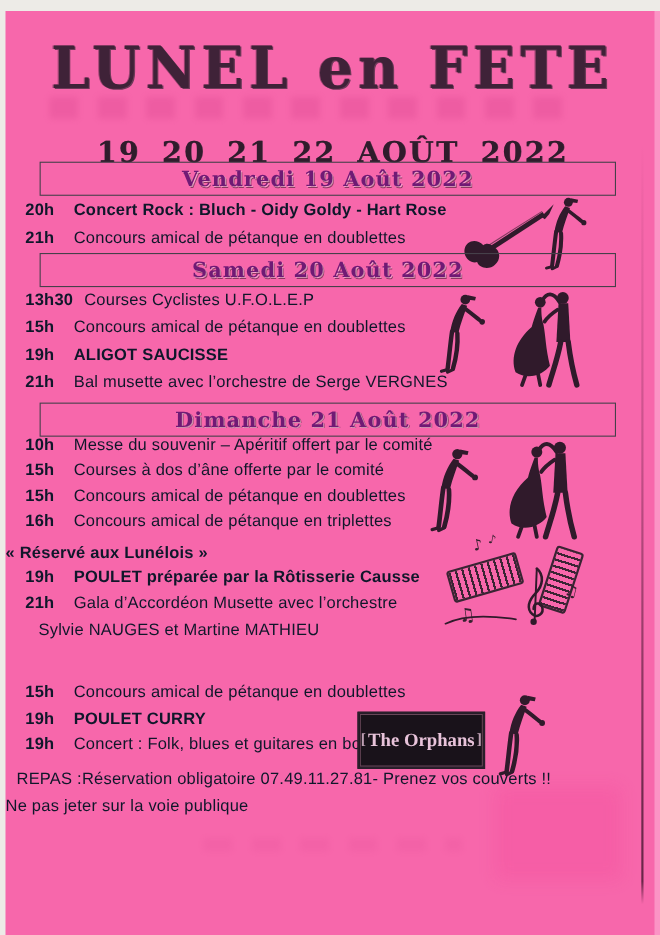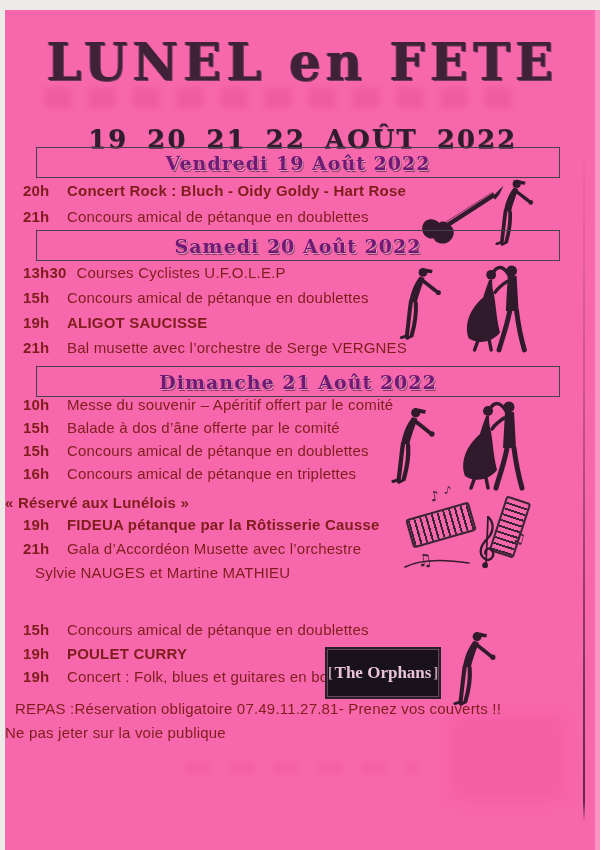--- a/index.html
+++ b/index.html
@@ -21,21 +21,21 @@
   .dates{position:absolute;left:0;top:114px;width:100%;text-align:center;
     font-family:"DejaVu Serif",serif;font-weight:bold;font-size:26px;letter-spacing:2px;word-spacing:8px;
     color:#301c2c;text-shadow:0.5px 0.5px 0 #6d3a58;}
 
   .sec-header{position:absolute;left:9px;width:522px;height:29px;border:1.5px solid #46404a;
     display:flex;align-items:center;justify-content:center;
     font-family:"DejaVu Serif",serif;font-weight:bold;font-size:19px;letter-spacing:1px;
     color:#701a75;text-shadow:1px 1px 0 rgba(255,214,235,.55), 1.5px 1.5px 0 rgba(70,25,50,.6);margin-left:22px;}
   .h1{top:137px;} .h2{top:220px;} .h3{top:356px;} .h4{top:583px;}
 
-  .row{position:absolute;left:18px;font-size:15px;color:#7f1d1d;letter-spacing:.2px;white-space:nowrap;}
+  .row{position:absolute;left:18px;font-size:15px;color:#0f172a;letter-spacing:.2px;white-space:nowrap;}
   .row .time{font-weight:bold;display:inline-block;min-width:34px;margin-right:10px;}
   .row.b .txt{font-weight:bold;}
   .row.center{left:0;width:541px;text-align:left;}
   .row.center.b{font-weight:bold;}
 
   .icon{position:absolute;}
   .ink{fill:#301a2b;}
   .ink-s{stroke:#301a2b;fill:none;}
   .accordion-part{position:absolute;border:2px solid #3a2433;border-radius:3px;
     background:repeating-linear-gradient(90deg,#3a2433 0 2px, rgba(58,36,51,0) 2px 6px);}
@@ -121,31 +121,31 @@
       <path class="ink-s" style="stroke-width:5;stroke-linecap:round" d="M63 50 C65 66 67 76 71 90"></path>
       <path class="ink" d="M35 18 C32 26 30 32 29 36 C15 48 9 64 14 78 C26 86 40 80 46 72 C42 56 42 44 40 34 C38 27 38 22 38 18 Z"></path>
       <path class="ink-s" style="stroke-width:3.5;stroke-linecap:round" d="M24 79 L20 90 M35 80 L37 90"></path>
     </svg>
 
     <div class="sec-header h3">Dimanche 21 Août 2022</div>
     <div class="row" style="top:386px">
       <span class="time">10h</span><span class="txt">Messe du souvenir – Apéritif offert par le comité</span>
     </div>
     <div class="row" style="top:409px">
-      <span class="time">15h</span><span class="txt">Balade à dos d’âne offerte par le comité</span>
+      <span class="time">15h</span><span class="txt">Courses à dos d’âne offerte par le comité</span>
     </div>
     <div class="row" style="top:432px">
       <span class="time">15h</span><span class="txt">Concours amical de pétanque en doublettes</span>
     </div>
     <div class="row" style="top:455px">
       <span class="time">16h</span><span class="txt">Concours amical de pétanque en triplettes</span>
     </div>
     <div class="row center b" style="top:484px">« Réservé aux Lunélois »</div>
     <div class="row b" style="top:506px">
-      <span class="time">19h</span><span class="txt">FIDEUA pétanque par la Rôtisserie Causse</span>
+      <span class="time">19h</span><span class="txt">POULET préparée par la Rôtisserie Causse</span>
     </div>
     <div class="row" style="top:530px">
       <span class="time">21h</span><span class="txt">Gala d’Accordéon Musette avec l’orchestre</span>
     </div>
     <div class="row center" style="top:554px;left:30px">Sylvie NAUGES et Martine MATHIEU</div>
 
     <svg class="icon" style="left:378px;top:396px" width="57" height="78" viewBox="0 0 60 92">
       <circle class="ink" cx="35" cy="8" r="5.5"></circle>
         <path class="ink" d="M38 3 L47 5 L46 9 L38 8 Z"></path>
       <path class="ink" d="M31 13 C24 22 20 32 18 44 L27 46 C30 34 34 24 37 15 Z"></path>

